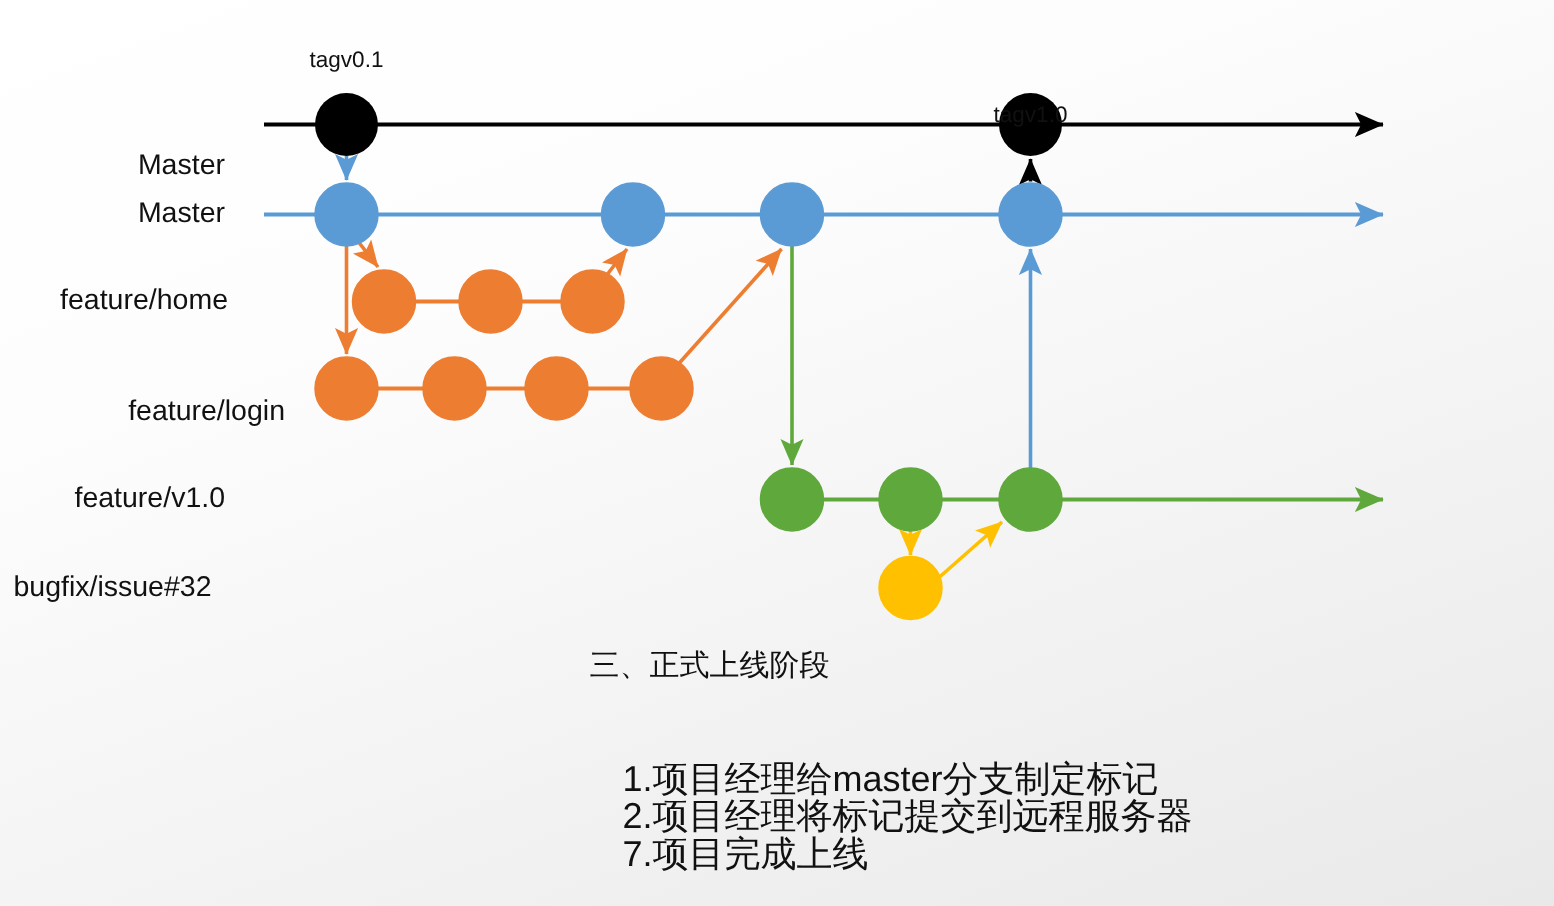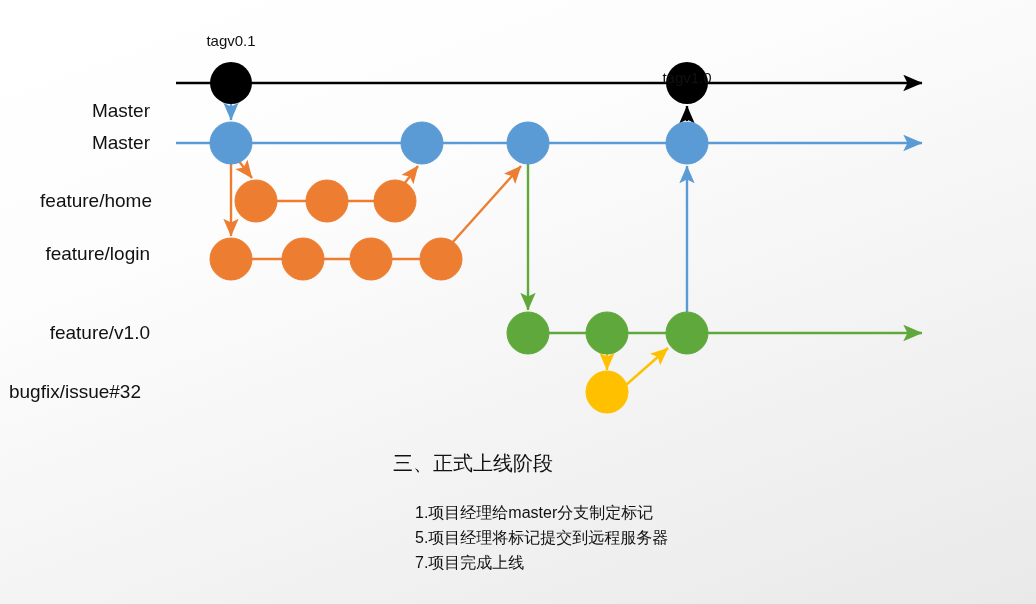--- a/index.html
+++ b/index.html
@@ -38,21 +38,21 @@
     transform: translate(-50%, -50%);
   }
   .section-title {
     position: absolute;
     font-size: 20px;
     color: #111111;
     white-space: nowrap;
   }
   .step-line {
     position: absolute;
-    font-size: 16px;
+    font-size: 24px;
     color: #111111;
     white-space: nowrap;
     text-align: center;
   }
 </style>
 </head>
 <body>
 
 <div id="canvas">
 
@@ -112,30 +112,30 @@
         <circle cx="607" cy="333" r="21" fill="#5FA83C" stroke="#5FA83C" stroke-width="1"></circle>
         <circle cx="687" cy="333" r="21" fill="#5FA83C" stroke="#5FA83C" stroke-width="1"></circle>
         <circle cx="607" cy="392" r="21" fill="#FFC000" stroke="#FFC000" stroke-width="1"></circle>
       </g>
   </svg>
 
   <div id="branch-label-layer">
       <div class="branch-label" style="top: 72px; left: 0px; width: 150px; margin-top: 39px;">Master</div>
       <div class="branch-label" style="top: 143px; left: 0px; width: 150px;">Master</div>
       <div class="branch-label" style="top: 201px; left: 2px; width: 150px;">feature/home</div>
-      <div class="branch-label" style="top: 254px; left: 0px; width: 150px;">feature/login</div>
+      <div class="branch-label" style="top: 275px; left: 0px; width: 150px; padding-left: 40px;">feature/login</div>
       <div class="branch-label" style="top: 333px; left: 0px; width: 150px;">feature/v1.0</div>
       <div class="branch-label" style="top: 392px; left: 0px; width: 150px; text-align: center;">bugfix/issue#32</div>
     </div>
   <div id="tag-label-layer">
       <div class="tag-label" style="left: 231px; top: 40px;">tagv0.1</div>
       <div class="tag-label" style="left: 687px; top: 40px; margin-top: 37px;">tagv1.0</div>
     </div>
 
-  <div class="section-title" style="left:393px; top:450px;">三、正式上线阶段</div>
+  <div class="section-title" style="left:393px; top:430px;">三、正式上线阶段</div>
 
   <div id="steps-layer">
       <div class="step-line" style="left: 415px; top: 503px;">1.项目经理给master分支制定标记</div>
-      <div class="step-line" style="left: 415px; top: 528px;">5.项目经理将标记提交到远程服务器</div>
+      <div class="step-line" style="left: 415px; top: 528px;">2.项目经理将标记提交到远程服务器</div>
       <div class="step-line" style="left: 415px; top: 553px;">7.项目完成上线</div>
     </div>
 
 </div>
 
 </body></html>

